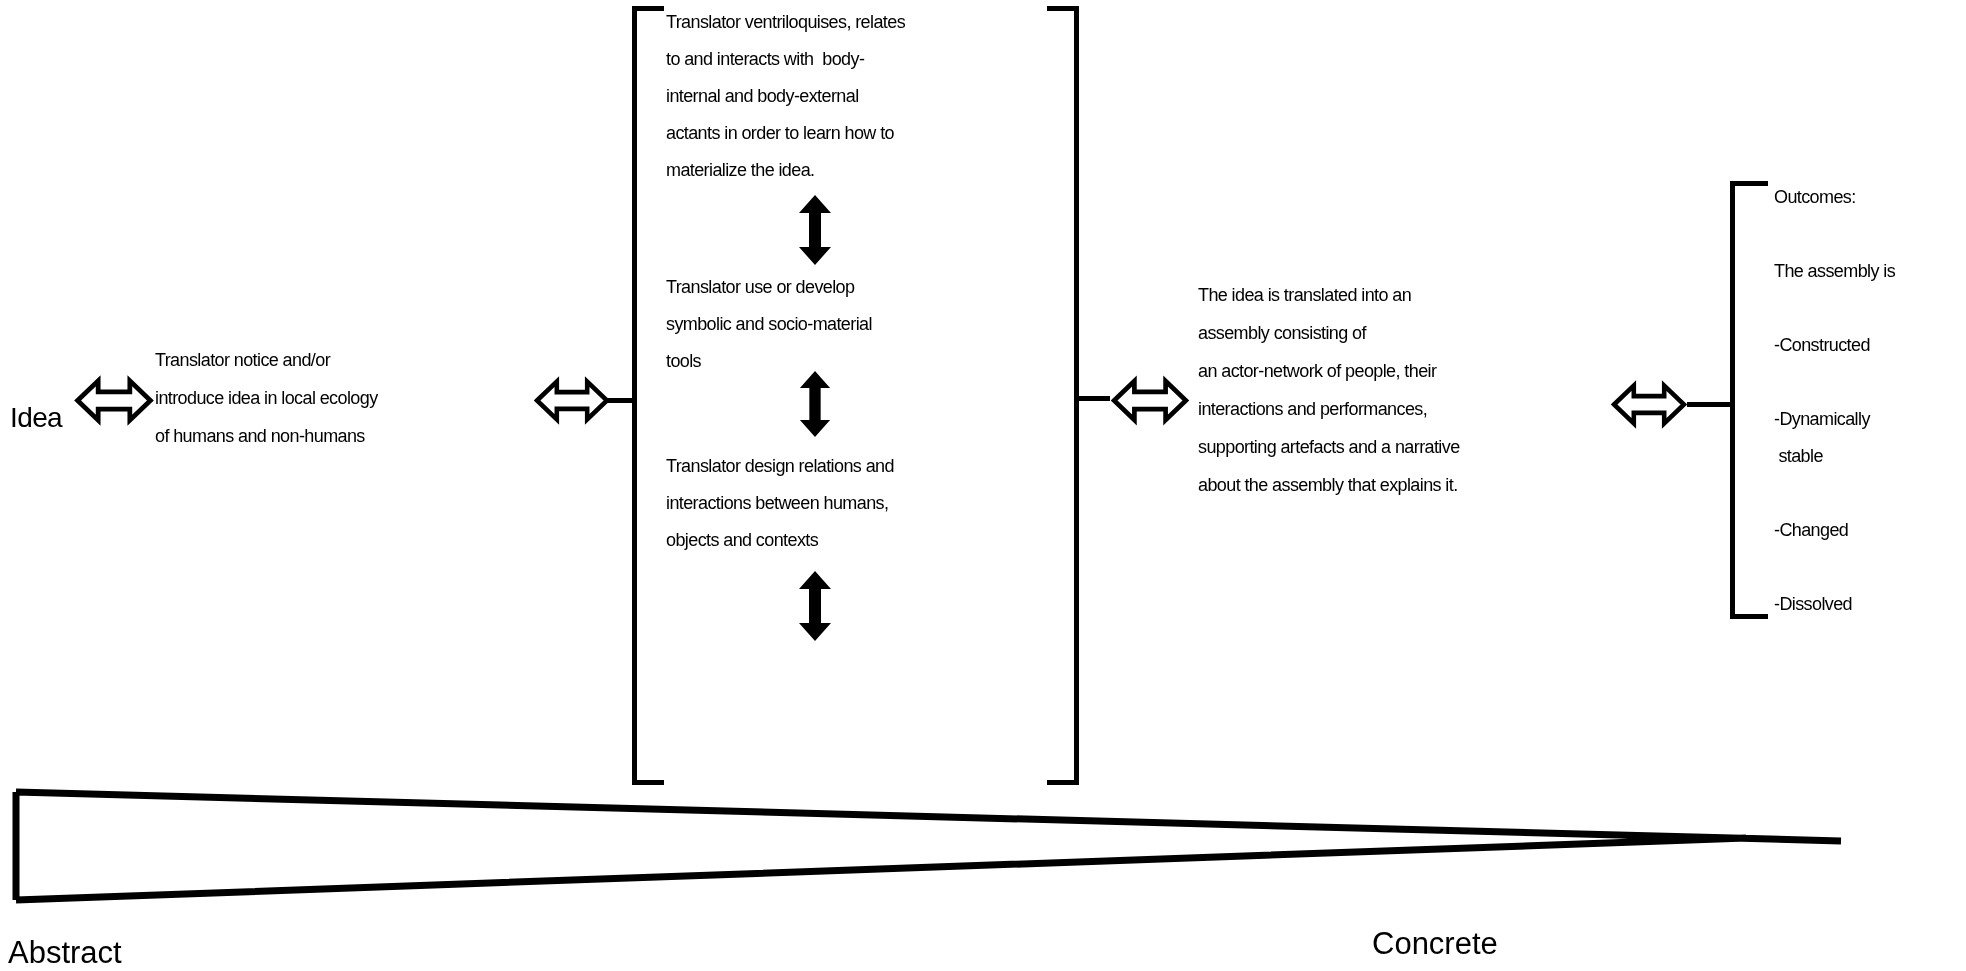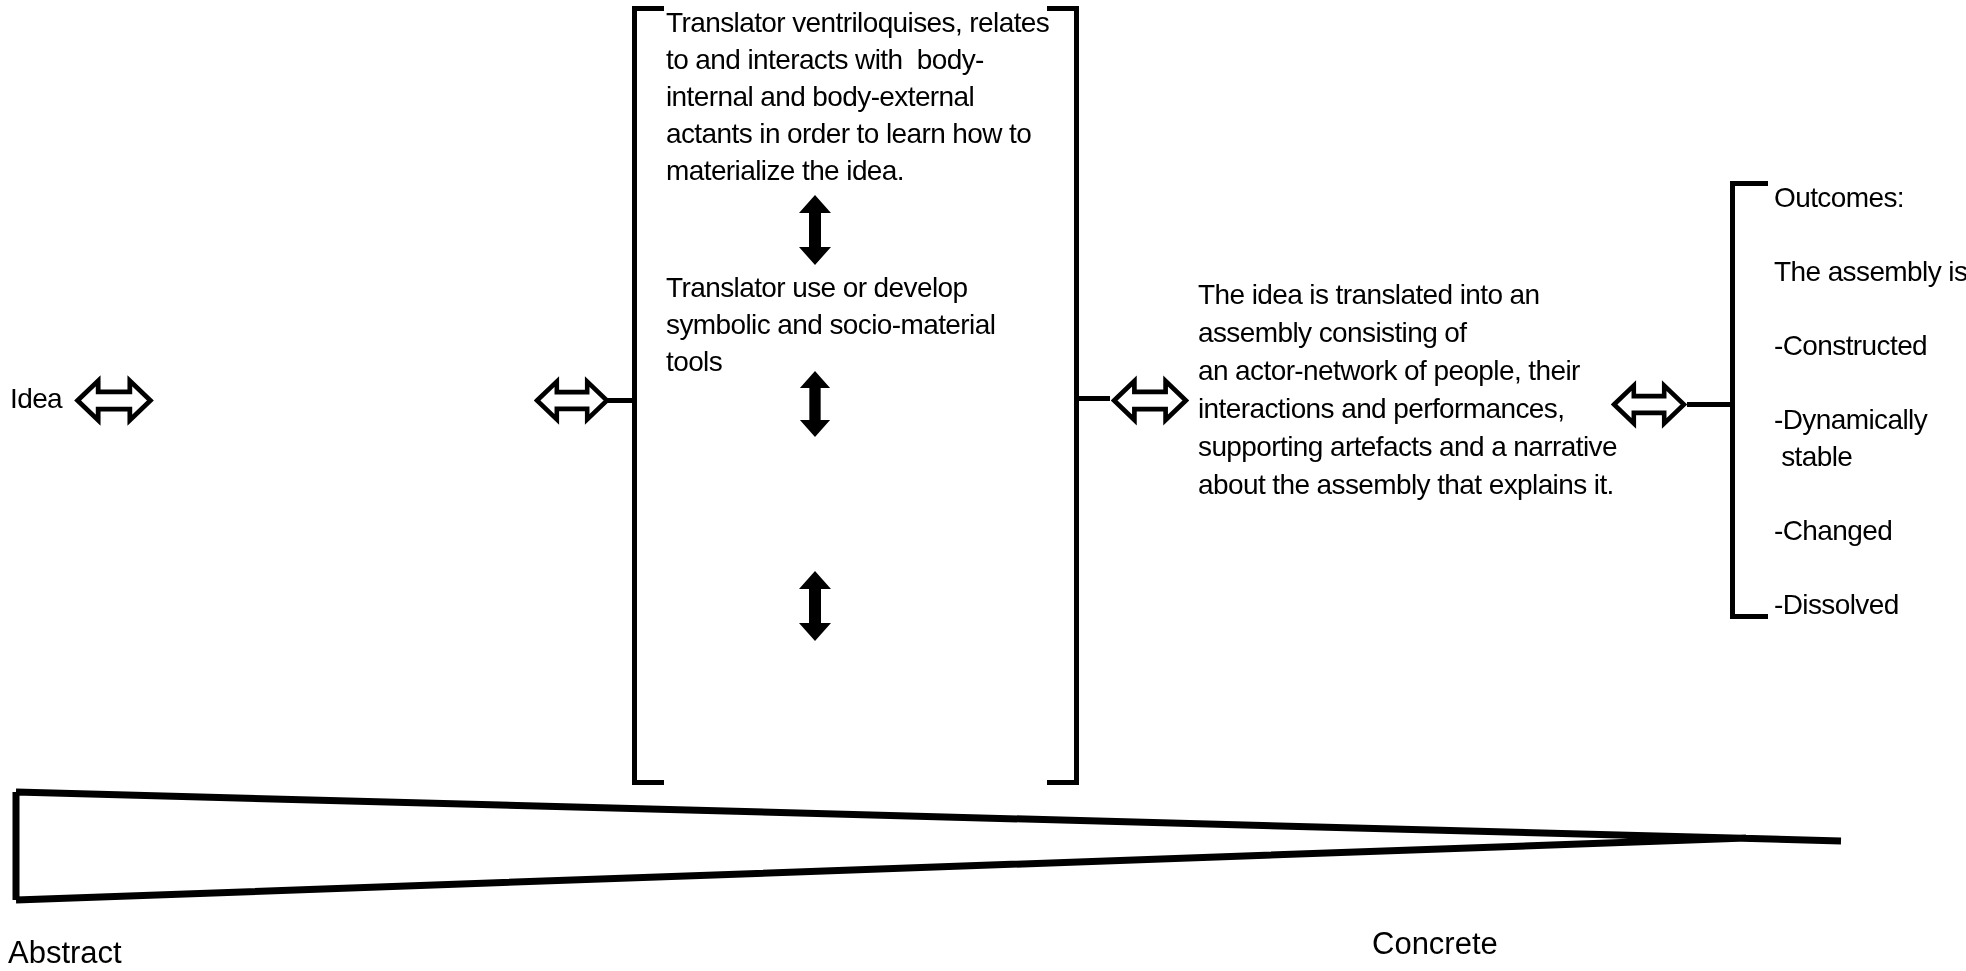--- a/index.html
+++ b/index.html
@@ -1,39 +1,42 @@
 <!DOCTYPE html>
 <html><head>
 <meta charset="utf-8">
 <style>
   html,body{margin:0;padding:0;background:#fff;}
   #canvas{
     position:relative;width:1966px;height:971px;background:#ffffff;
     font-family:"Liberation Sans", sans-serif;color:#000;overflow:hidden;
   }
   .txt{
-    position:absolute;white-space:pre;font-size:28px;line-height:37px;
+    position:absolute;white-space:pre;font-size:18px;line-height:37px;
     letter-spacing:-0.6px;color:#000;
   }
   .bar{position:absolute;background:#000;}
   .arrow-lr{position:absolute;}
   .arrow-v{position:absolute;}
   .center{text-align:center;}
 </style>
 </head>
 <body>
 
 <div id="canvas">
 
-  <div class="txt" style="left:10px;top:380px;font-size:28px;">Idea</div>
+  <div class="txt" style="left:10px;top:399px;font-size:28px;">Idea</div>
 
   <svg class="arrow-lr" style="left:74px;top:372px;" width="80" height="57" viewBox="0 0 100 72">
     <path d="M4,36 L30,11 L30,25 L70,25 L70,11 L96,36 L70,61 L70,47 L30,47 L30,61 Z" fill="#ffffff" stroke="#000000" stroke-width="6" stroke-linejoin="miter"></path>
   </svg>
 
+  <div class="txt" style="left:155px;top:341px;line-height:38px;">Translator notice and/or
+introduce idea in local ecology
+of humans and non-humans</div>
 
   <svg class="arrow-lr" style="left:534px;top:372px;" width="76" height="57" viewBox="0 0 100 72">
     <path d="M4,36 L30,11 L30,25 L70,25 L70,11 L96,36 L70,61 L70,47 L30,47 L30,61 Z" fill="#ffffff" stroke="#000000" stroke-width="6" stroke-linejoin="miter"></path>
   </svg>
 
   <div class="bar" style="left:606px;top:398px;width:28px;height:5px;"></div>
 
   <div class="bar" style="left:632px;top:6px;width:5px;height:779px;"></div>
   <div class="bar" style="left:632px;top:6px;width:32px;height:5px;"></div>
   <div class="bar" style="left:632px;top:780px;width:32px;height:5px;"></div>
@@ -53,20 +56,23 @@
   </svg>
 
   <div class="txt" style="left:666px;top:269px;">Translator use or develop
 symbolic and socio-material
 tools</div>
 
   <svg class="arrow-v" style="left:799px;top:371px;" width="32" height="66" viewBox="0 0 32 70">
     <path d="M16,0 L32,18 L22,18 L22,52 L32,52 L16,70 L0,52 L10,52 L10,18 L0,18 Z" fill="#000000"></path>
   </svg>
 
+  <div class="txt" style="left:666px;top:448px;">Translator design relations and
+interactions between humans,
+objects and contexts</div>
 
   <svg class="arrow-v" style="left:799px;top:571px;" width="32" height="70" viewBox="0 0 32 70">
     <path d="M16,0 L32,18 L22,18 L22,52 L32,52 L16,70 L0,52 L10,52 L10,18 L0,18 Z" fill="#000000"></path>
   </svg>
 
 
   <div class="bar" style="left:1079px;top:396px;width:31px;height:5px;"></div>
 
   <svg class="arrow-lr" style="left:1111px;top:372px;" width="78" height="57" viewBox="0 0 100 72">
     <path d="M4,36 L30,11 L30,25 L70,25 L70,11 L96,36 L70,61 L70,47 L30,47 L30,61 Z" fill="#ffffff" stroke="#000000" stroke-width="6" stroke-linejoin="miter"></path>

